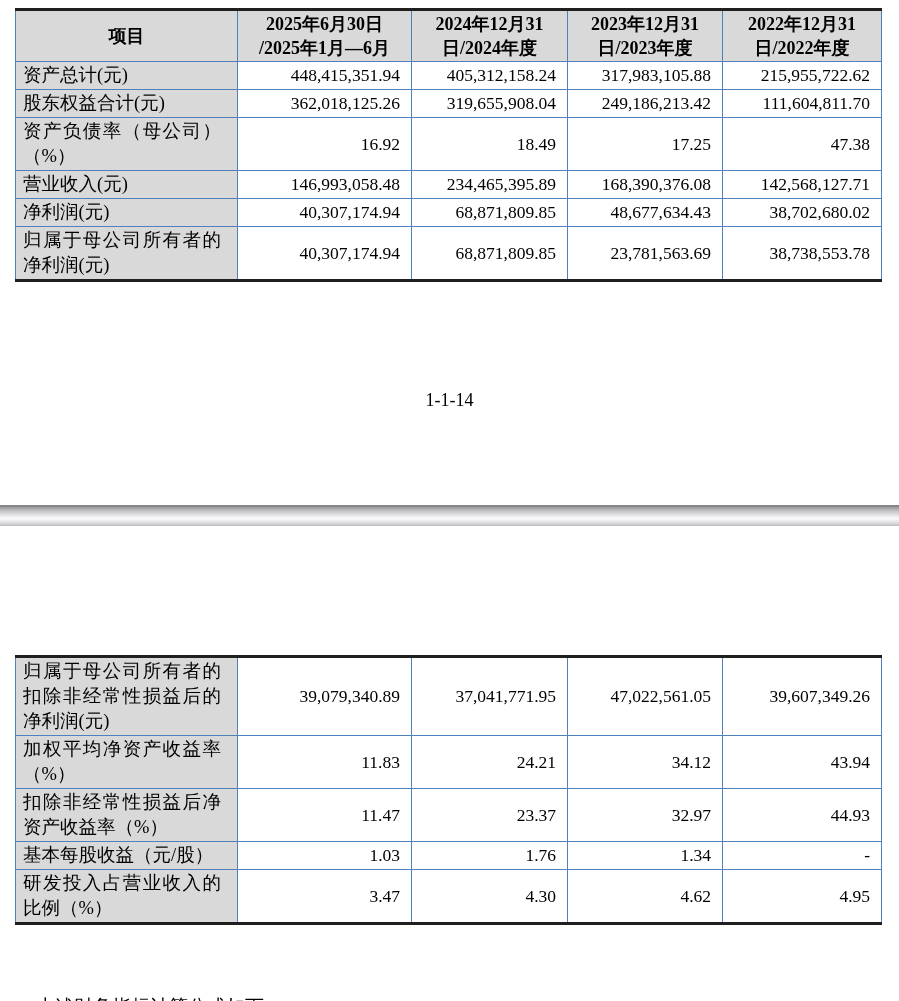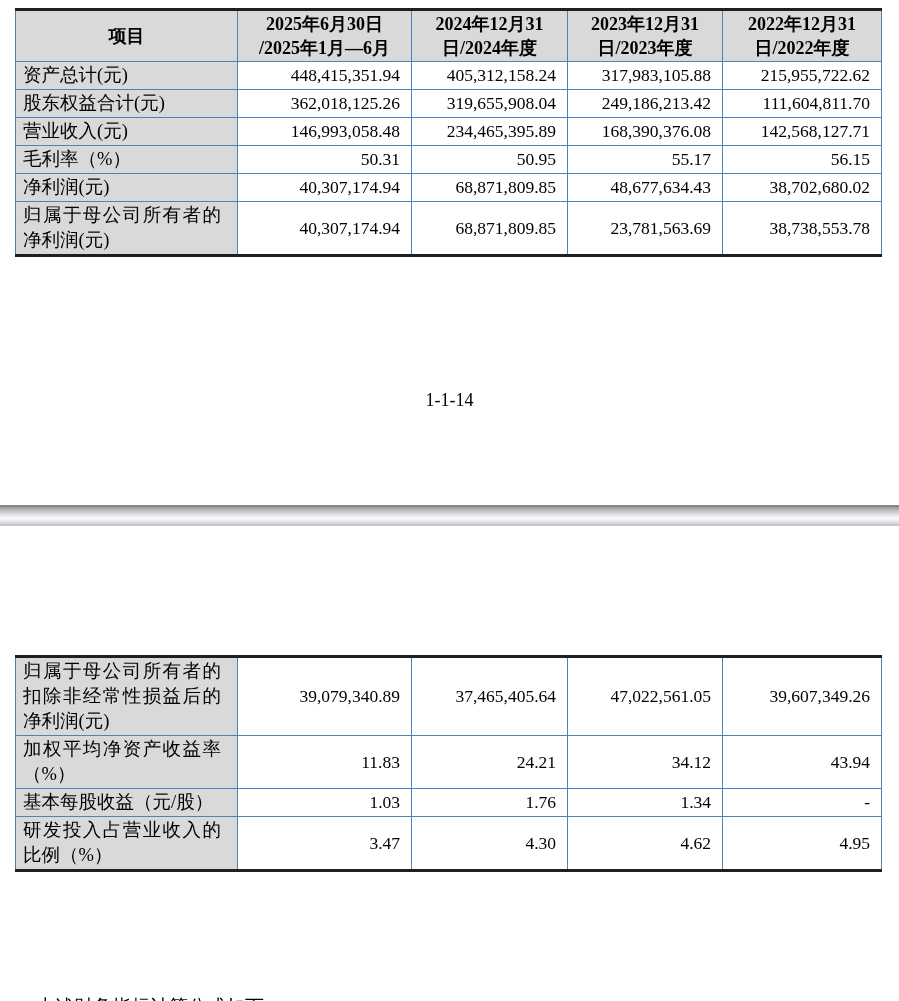--- a/index.html
+++ b/index.html
@@ -119,32 +119,32 @@
     <td class="num">215,955,722.62</td>
   </tr>
   <tr>
     <td class="lbl">股东权益合计(元)</td>
     <td class="num">362,018,125.26</td>
     <td class="num">319,655,908.04</td>
     <td class="num">249,186,213.42</td>
     <td class="num">111,604,811.70</td>
   </tr>
   <tr>
+    <td class="lbl">资产负债率（母公司）（%）</td>
+    <td class="num">16.92</td>
+    <td class="num">18.49</td>
+    <td class="num">17.25</td>
+    <td class="num">47.38</td>
+  </tr>
+  <tr>
     <td class="lbl">营业收入(元)</td>
     <td class="num">146,993,058.48</td>
     <td class="num">234,465,395.89</td>
     <td class="num">168,390,376.08</td>
     <td class="num">142,568,127.71</td>
-  </tr>
-  <tr>
-    <td class="lbl">毛利率（%）</td>
-    <td class="num">50.31</td>
-    <td class="num">50.95</td>
-    <td class="num">55.17</td>
-    <td class="num">56.15</td>
   </tr>
   <tr>
     <td class="lbl">净利润(元)</td>
     <td class="num">40,307,174.94</td>
     <td class="num">68,871,809.85</td>
     <td class="num">48,677,634.43</td>
     <td class="num">38,702,680.02</td>
   </tr>
   <tr>
     <td class="lbl">归属于母公司所有者的净利润(元)</td>
@@ -165,32 +165,39 @@
     <col style="width:222px">
       <col style="width:174px">
       <col style="width:156px">
       <col style="width:155px">
       <col style="width:159px">
   </colgroup>
   <tbody>
       <tr>
     <td class="lbl">归属于母公司所有者的扣除非经常性损益后的净利润(元)</td>
     <td class="num">39,079,340.89</td>
-    <td class="num">37,465,405.64</td>
+    <td class="num">37,041,771.95</td>
     <td class="num">47,022,561.05</td>
     <td class="num">39,607,349.26</td>
   </tr>
   <tr>
     <td class="lbl">加权平均净资产收益率（%）</td>
     <td class="num">11.83</td>
     <td class="num">24.21</td>
     <td class="num">34.12</td>
     <td class="num">43.94</td>
   </tr>
   <tr>
+    <td class="lbl">扣除非经常性损益后净资产收益率（%）</td>
+    <td class="num">11.47</td>
+    <td class="num">23.37</td>
+    <td class="num">32.97</td>
+    <td class="num">44.93</td>
+  </tr>
+  <tr>
     <td class="lbl">基本每股收益（元/股）</td>
     <td class="num">1.03</td>
     <td class="num">1.76</td>
     <td class="num">1.34</td>
     <td class="num">-</td>
   </tr>
   <tr>
     <td class="lbl">研发投入占营业收入的比例（%）</td>
     <td class="num">3.47</td>
     <td class="num">4.30</td>

